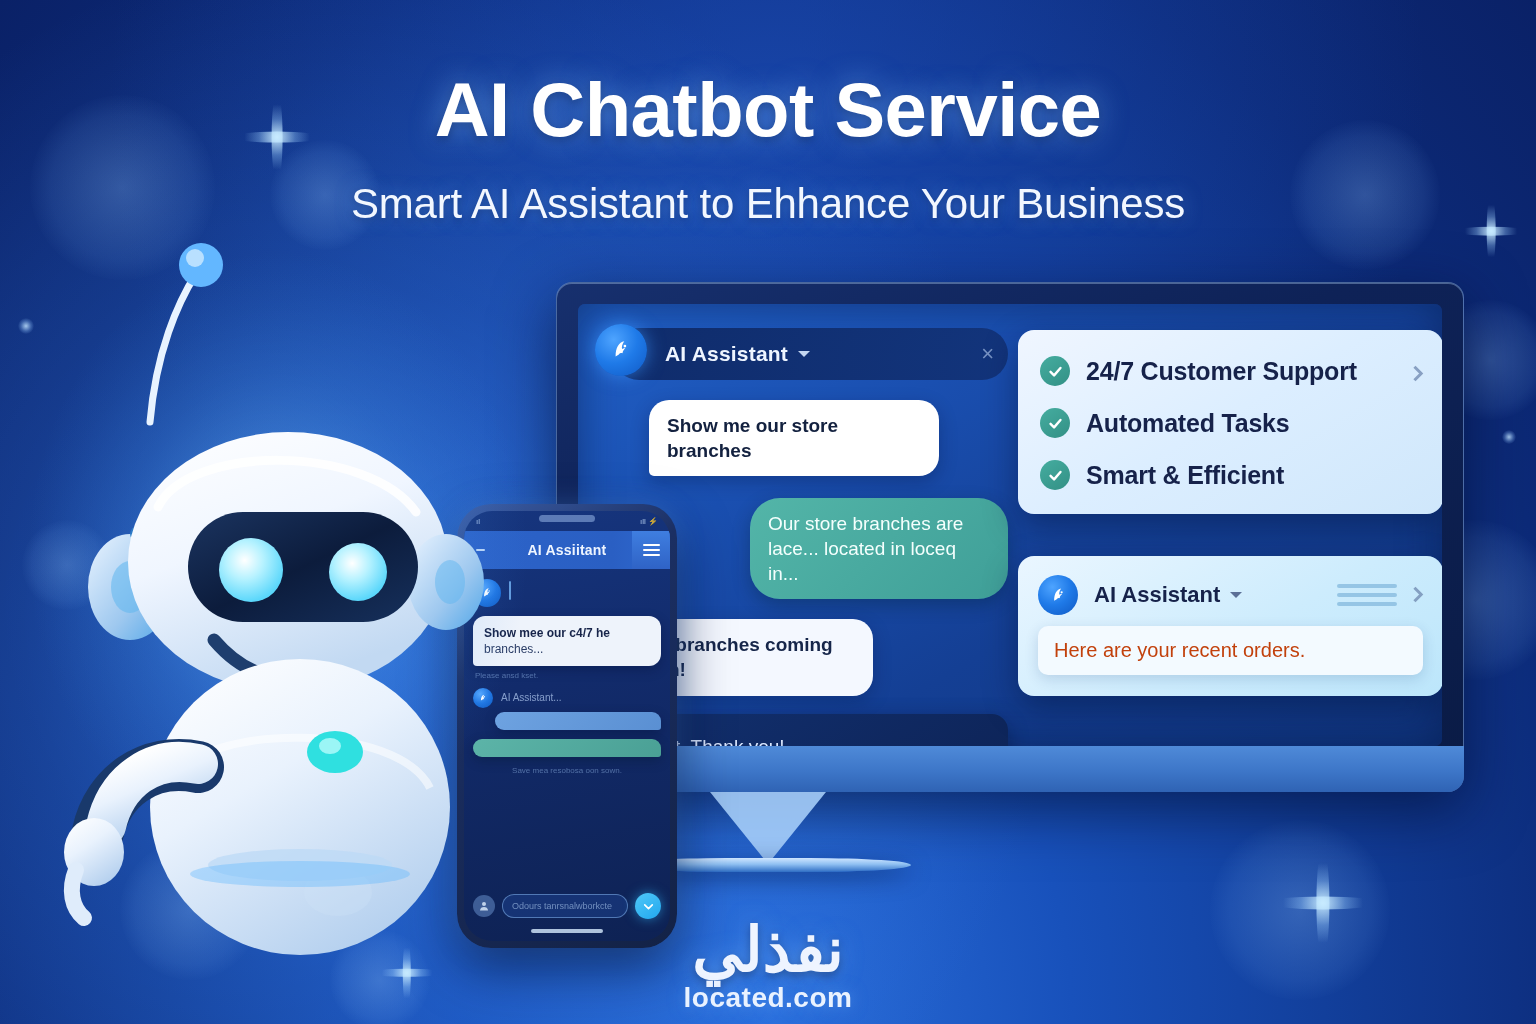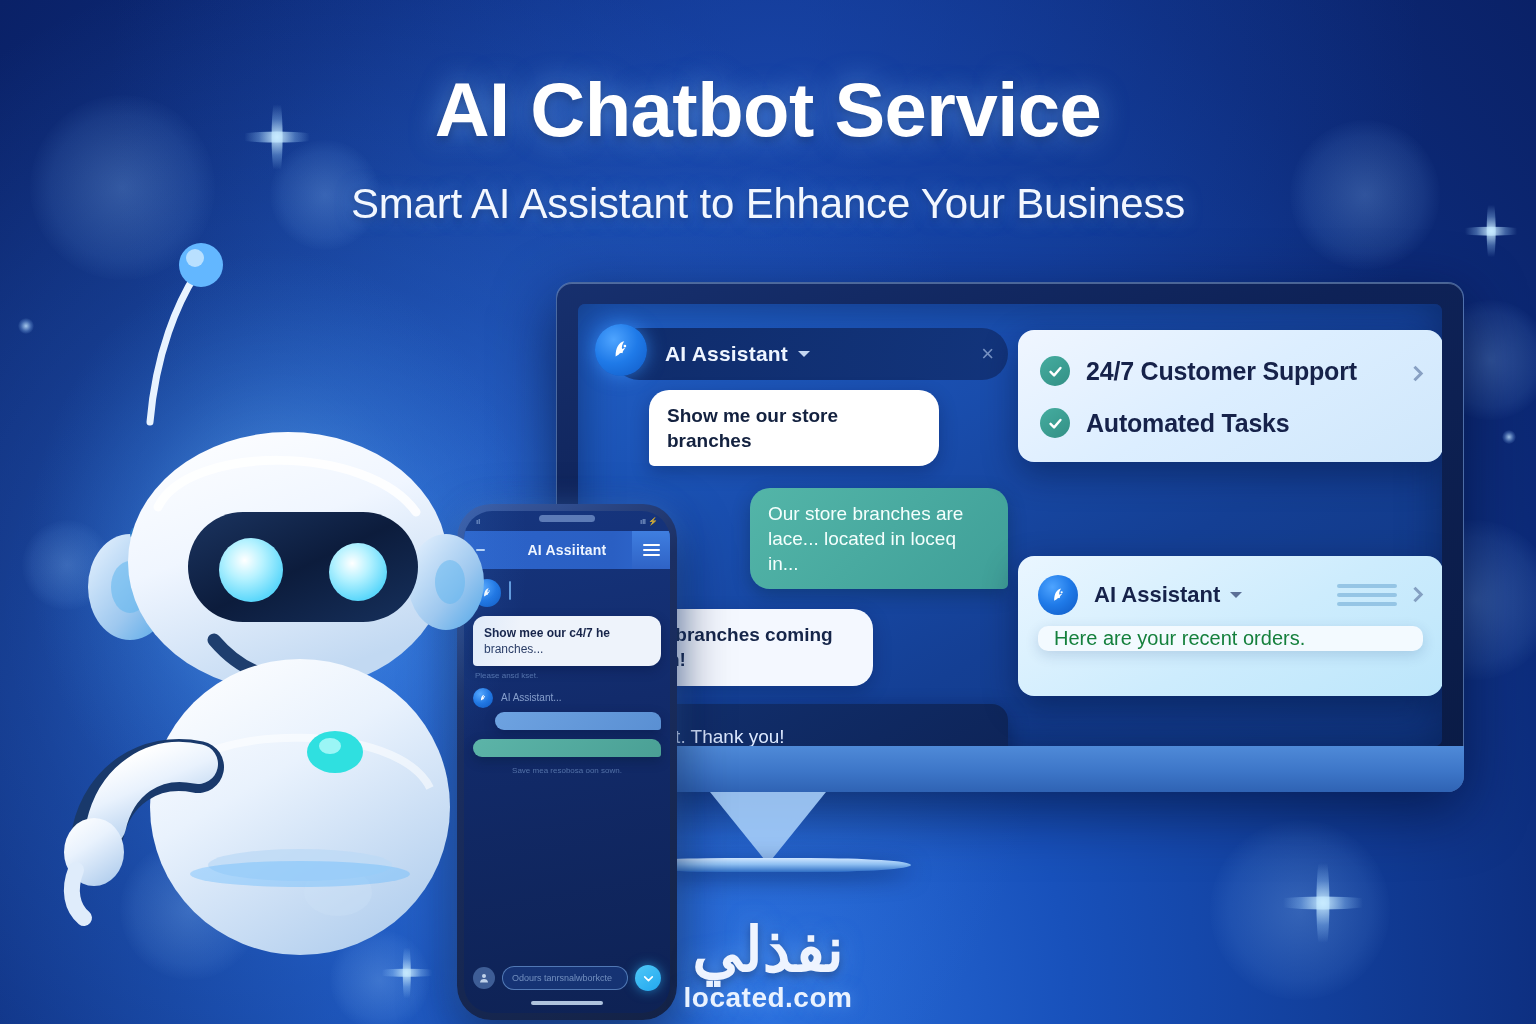--- a/index.html
+++ b/index.html
@@ -145,26 +145,26 @@
     background:radial-gradient(circle at 36% 30%, #4ea4ff 0%, #1f7ae8 48%, #0f58c2 100%);
     display:flex; align-items:center; justify-content:center;
   }
   #order-avatar svg { width:21px; height:21px; }
   #order-title { font-size:22px; font-weight:bold; color:#16224a; }
   .chev-down-dark { width:0;height:0;border-left:6px solid transparent;border-right:6px solid transparent;
                     border-top:6px solid #5b6f96; margin-left:10px; }
   #order-lines { margin-left:auto; margin-right:26px; display:flex; flex-direction:column; gap:5px; }
   #order-lines span { display:block; width:60px; height:4px; border-radius:2px; background:rgba(140,190,225,0.85); }
   #order-bubble {
-    margin-top:10px; background:#f3faff; border-radius:10px; padding:1px 16px;
-    font-size:20px; color:#15803d; box-shadow:0 4px 14px rgba(10,50,110,0.16);
-  }
-
-  
-  #phone { position:absolute; left:457px; top:504px; width:220px; height:516px; }
+    margin-top:10px; background:#f3faff; border-radius:10px; padding:13px 16px;
+    font-size:20px; color:#c2410c; box-shadow:0 4px 14px rgba(10,50,110,0.16);
+  }
+
+  
+  #phone { position:absolute; left:457px; top:504px; width:220px; height:444px; }
   #phone-body {
     position:absolute; inset:0; border-radius:34px;
     background:linear-gradient(145deg,#3d5fa8 0%,#1b2f63 30%,#132246 100%);
     box-shadow:0 20px 52px rgba(2,12,45,0.6), 0 0 26px rgba(90,160,255,0.35);
     padding:7px;
   }
   #phone-screen {
     position:absolute; left:7px; top:7px; right:7px; bottom:7px; border-radius:28px; overflow:hidden;
     background:linear-gradient(170deg,#16357e 0%,#122b6b 40%,#0e2254 100%);
   }
@@ -273,26 +273,26 @@
             <svg viewBox="0 0 24 24" fill="none">
                 <path d="M7 18 C7 10 10 5 15 4 C13 7 12.5 9 13 11 C14 10.4 15.2 10.2 16 10.6 C14.6 11.4 13.6 13 13.4 15 C12.2 14.6 10.8 15 10 16.2 Z" fill="#ffffff"></path>
                 <circle cx="15.6" cy="8.4" r="1.25" fill="#ffffff"></circle>
               </svg>
           </div>
           <span id="chat-header-title">AI Assistant</span>
           <span class="chev-down"></span>
           <span id="chat-close">×</span>
         </div>
 
-        <div style="margin-top:10px;padding-left:36px;">
+        <div style="margin-top:20px;padding-left:36px;">
           <div class="bubble b-user" style="display:inline-block;max-width:290px;">Show me our store branches</div>
         </div>
 
         <div style="margin-top:22px; display:flex; justify-content:flex-end;">
-          <div class="bubble b-bot" style="max-width:258px;">Our store branches are lace... located in loceq in...</div>
+          <div class="bubble b-bot" style="max-width:258px;border-radius:30px;">Our store branches are lace... located in loceq in...</div>
         </div>
 
         <div style="margin-top:20px;">
           <div class="bubble b-plain" style="display:inline-block;max-width:260px;">New branches coming sown!</div>
         </div>
 
         <div class="bubble b-dark" style="margin-top:18px; width:100%; padding:20px 22px 18px;">
           <div class="line1">Got it. Thank you!</div>
 
         </div>
@@ -312,20 +312,28 @@
 
         <div class="feat-row">
           <span class="check">
             <svg viewBox="0 0 24 24" fill="none" stroke="#ffffff" stroke-width="3.4" stroke-linecap="round" stroke-linejoin="round">
                 <path d="M5 12.5 L10 17.5 L19 7"></path>
               </svg>
           </span>
           <span class="feat-label">Automated Tasks</span>
         </div>
 
+        <div class="feat-row">
+          <span class="check">
+            <svg viewBox="0 0 24 24" fill="none" stroke="#ffffff" stroke-width="3.4" stroke-linecap="round" stroke-linejoin="round">
+                <path d="M5 12.5 L10 17.5 L19 7"></path>
+              </svg>
+          </span>
+          <span class="feat-label">Smart &amp; Efficient</span>
+        </div>
       </div>
 
       <div id="order-card">
         <div id="order-head">
           <span id="order-avatar">
             <svg viewBox="0 0 24 24" fill="none">
                 <path d="M7 18 C7 10 10 5 15 4 C13 7 12.5 9 13 11 C14 10.4 15.2 10.2 16 10.6 C14.6 11.4 13.6 13 13.4 15 C12.2 14.6 10.8 15 10 16.2 Z" fill="#ffffff"></path>
                 <circle cx="15.6" cy="8.4" r="1.25" fill="#ffffff"></circle>
               </svg>
           </span>

